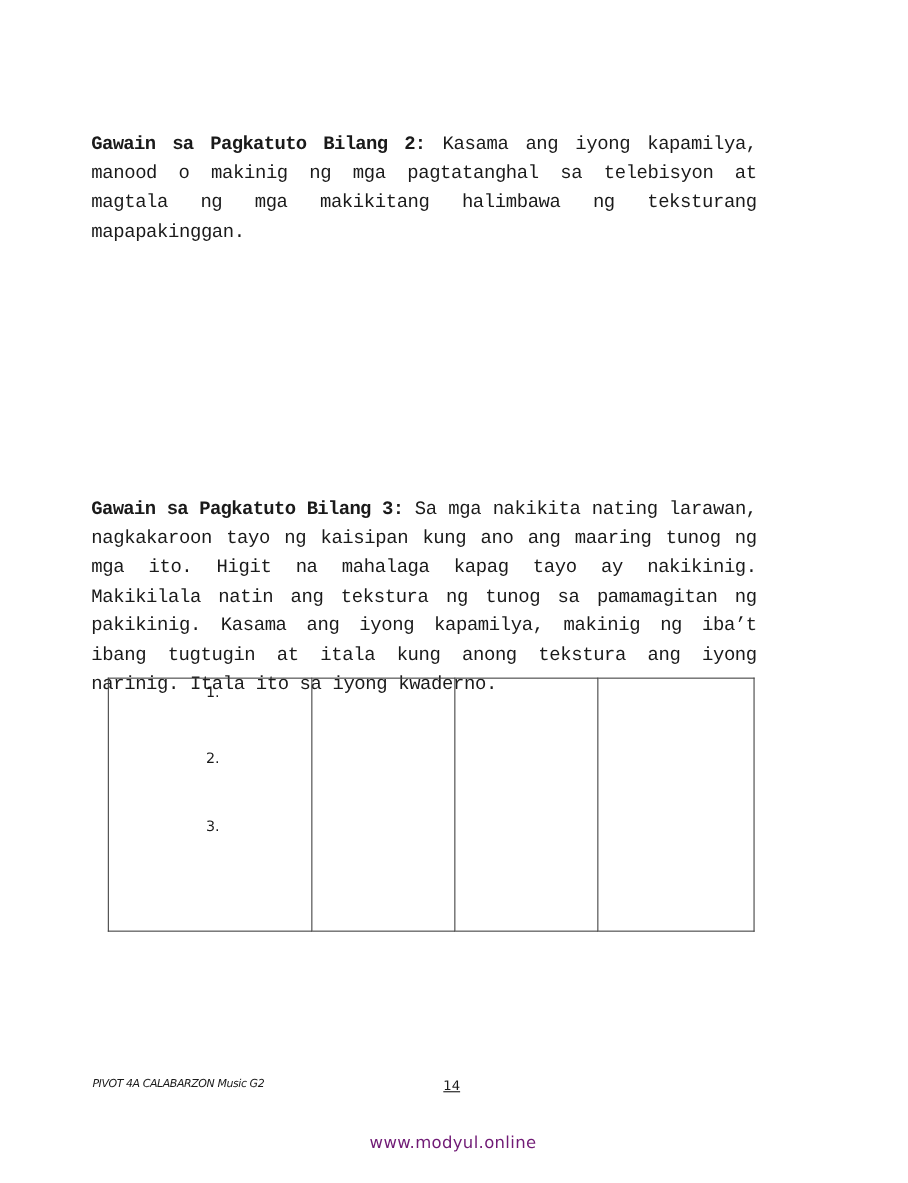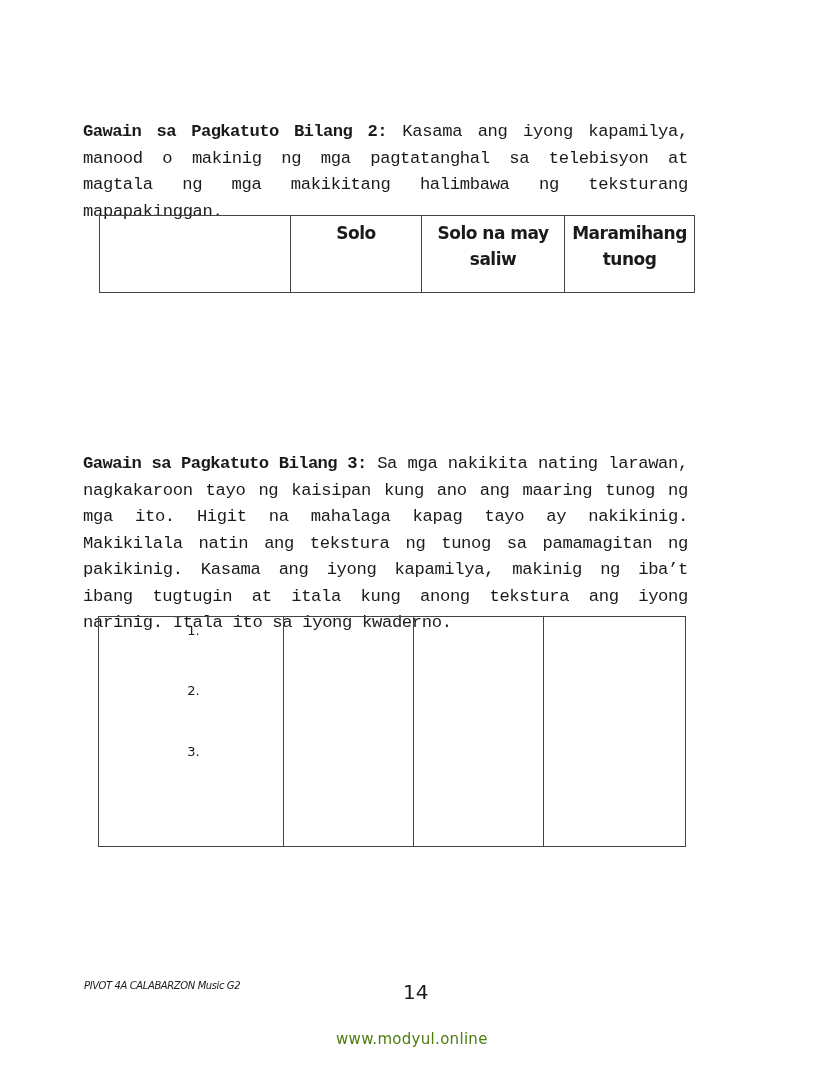--- a/index.html
+++ b/index.html
@@ -32,44 +32,38 @@
     #t2 tr.r1 td { height: 229px; }
     #t2 .hd { padding-top: 4px; }
     .numlist { text-align: left; font-size: 13px; padding-left: 5px !important; letter-spacing: 0; }
     .numlist div { position: relative; }
     .numlist .n1 { margin-top: 6px; }
     .numlist .n2 { margin-top: 45px; }
     .numlist .n3 { margin-top: 46px; }
     .footer-left {
       position: absolute; left: 84px; top: 980px; font-size: 10px; font-style: italic; letter-spacing: -0.4px;
     }
-    .page-num { position: absolute; left: 403px; top: 980px; font-size: 20px; }
+    .page-num { position: absolute; left: 403px; top: 980px; font-size: 12px; text-decoration: underline; }
     .watermark {
-      position: absolute; left: 336px; top: 1030px; font-size: 15px; color: #4d7c0f; letter-spacing: 0.3px;
+      position: absolute; left: 336px; top: 1030px; font-size: 15px; color: #701a75; letter-spacing: 0.3px;
     }
   </style>
 </head>
 <body>
 
 <p class="para" id="p2"><b>Gawain sa Pagkatuto Bilang 2:</b><span> Kasama ang iyong kapamilya, manood o makinig ng mga pagtatanghal sa telebisyon at magtala ng mga makikitang halimbawa ng teksturang mapapakinggan.</span></p>
 
 <table class="grid" id="t1">
   <colgroup>
       <col style="width:191px">
       <col style="width:131px">
       <col style="width:143px">
       <col style="width:130px">
     </colgroup>
   <tbody>
-      <tr class="r0">
-    <td class="hd"></td>
-    <td class="hd">Solo</td>
-    <td class="hd">Solo na may saliw</td>
-    <td class="hd">Maramihang tunog</td>
-  </tr>
 </tbody>
   </table>
 
 <p class="para" id="p3"><b>Gawain sa Pagkatuto Bilang 3:</b><span> Sa mga nakikita nating larawan, nagkakaroon tayo ng kaisipan kung ano ang maaring tunog ng mga ito. Higit na mahalaga kapag tayo ay nakikinig. Makikilala natin ang tekstura ng tunog sa pamamagitan ng pakikinig. Kasama ang iyong kapamilya, makinig ng iba’t ibang tugtugin at itala kung anong tekstura ang iyong narinig. Itala ito sa iyong kwaderno.</span></p>
 
 <table class="grid" id="t2">
   <colgroup>
       <col style="width:185px">
       <col style="width:130px">
       <col style="width:130px">

